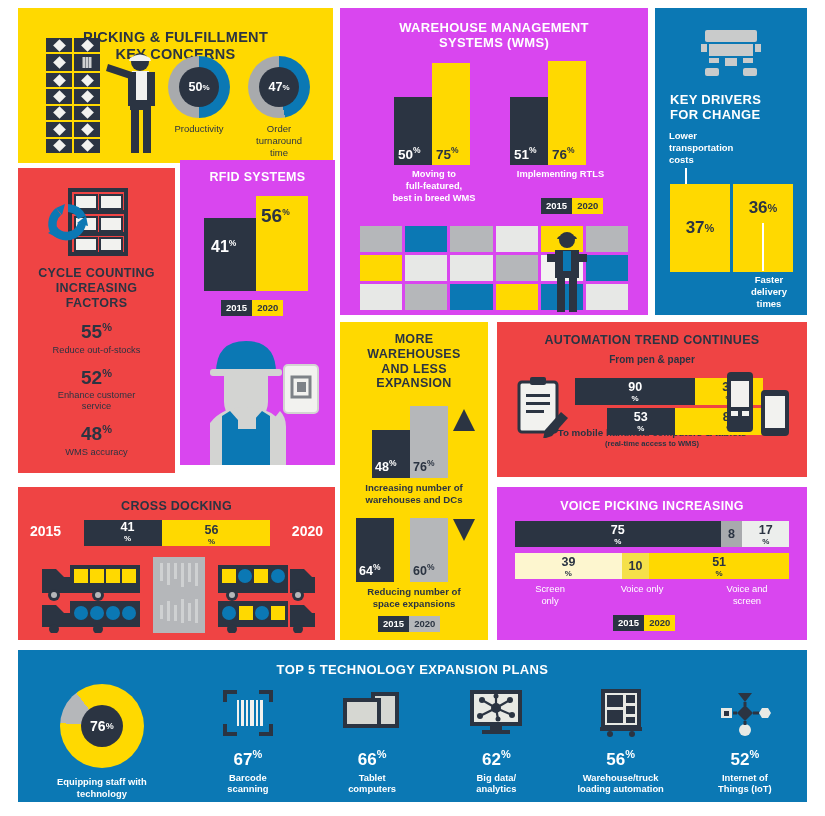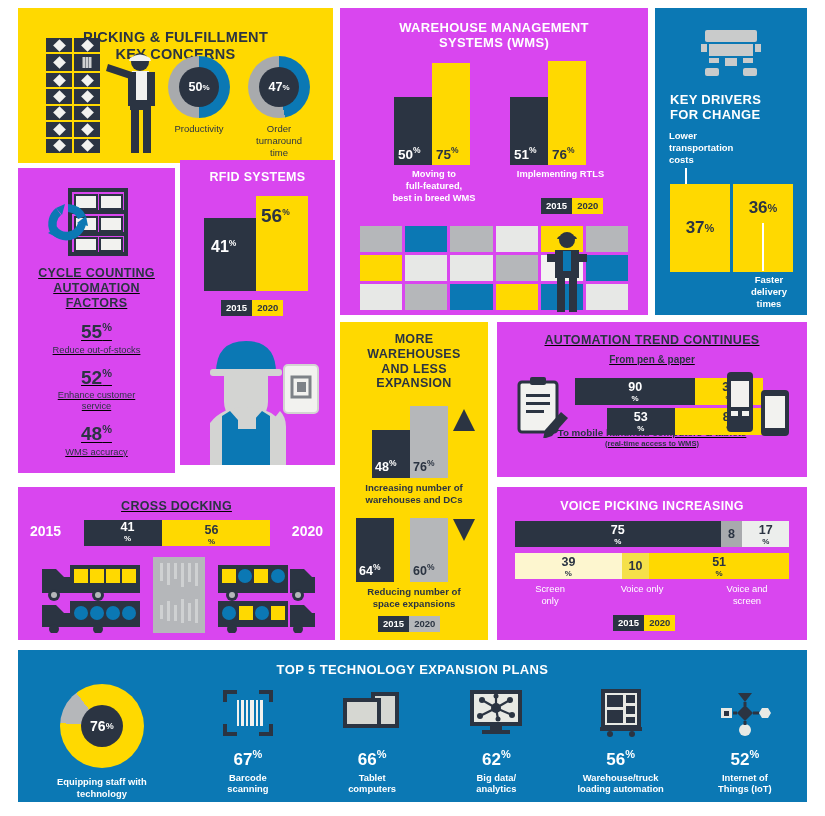--- a/index.html
+++ b/index.html
@@ -5,21 +5,21 @@
   * { box-sizing: border-box; margin:0; padding:0; }
   body {
     width: 825px; height: 816px;
     background: #ffffff;
     font-family: "Liberation Sans", sans-serif;
     position: relative;
     overflow: hidden;
   }
   .panel { position: absolute; }
   .yellow { background: #ffd900; }
-  .gray   { background: #d946ef; text-decoration: underline; }
+  .gray   { background: #ef4444; }
   .dgray  { background: #d946ef; }
   .blue   { background: #0b78b4; }
   .navy-t { color: #2b3442; }
   .white-t{ color: #ffffff; }
 
   .title {
     font-weight: bold; text-align: center; letter-spacing: .3px;
     line-height: 1.18;
   }
 
@@ -349,21 +349,21 @@
     <path d="M28 6 a20 20 0 0 1 18 12 l-8 3 a12 12 0 0 0 -10 -7 z" fill="#0b78b4"></path>
     <path d="M46 18 l2 10 l-11 -3 z" fill="#0b78b4"></path>
     <path d="M46 26 a20 20 0 0 1 -36 8 l7 -5 a12 12 0 0 0 21 -4 z" fill="#0b78b4"></path>
     <path d="M17 29 l-9 6 l10 5 z" fill="#0b78b4"></path>
     <path d="M10 34 a20 20 0 0 1 6 -24 l5 7 a12 12 0 0 0 -3 15 z" fill="#0b78b4"></path>
     <path d="M16 10 l9 -4 l-3 11 z" fill="#0b78b4"></path>
   </svg>
 
   <div class="title">
     <div>CYCLE COUNTING</div>
-    <div>AUTOMATION</div>
+    <div>INCREASING</div>
     <div>FACTORS</div>
   </div>
 
   <div class="cc-row">
     <div class="cc-pct"><span>55</span><sup>%</sup></div>
     <div class="cc-lbl">Reduce out-of-stocks</div>
   </div>
   <div class="cc-row">
     <div class="cc-pct"><span>52</span><sup>%</sup></div>
     <div class="cc-lbl">

